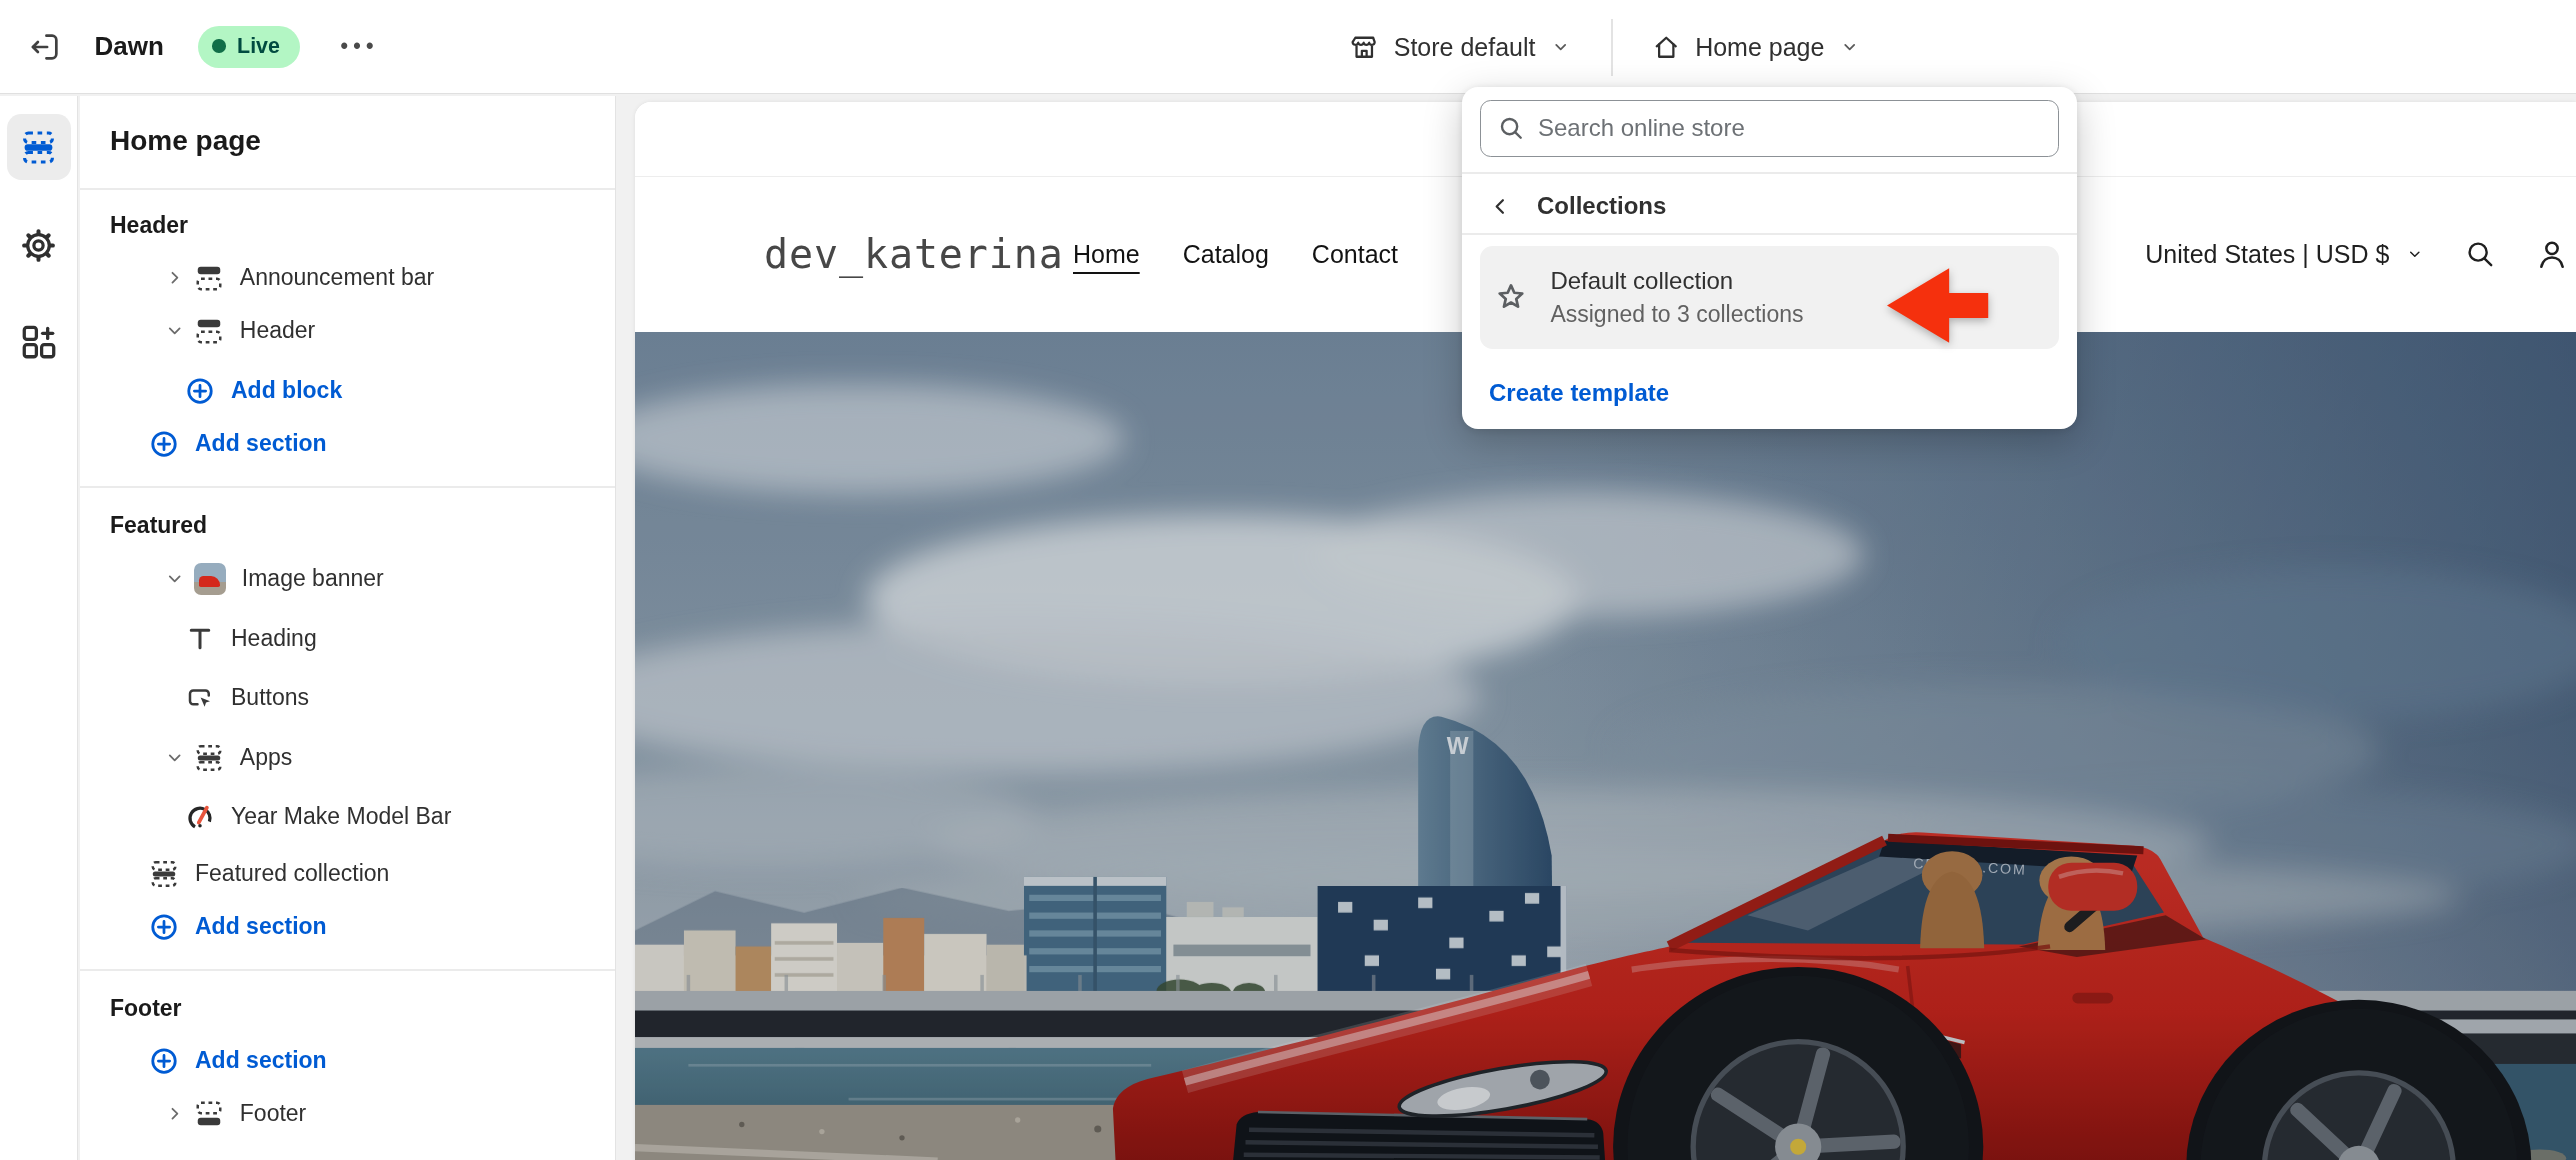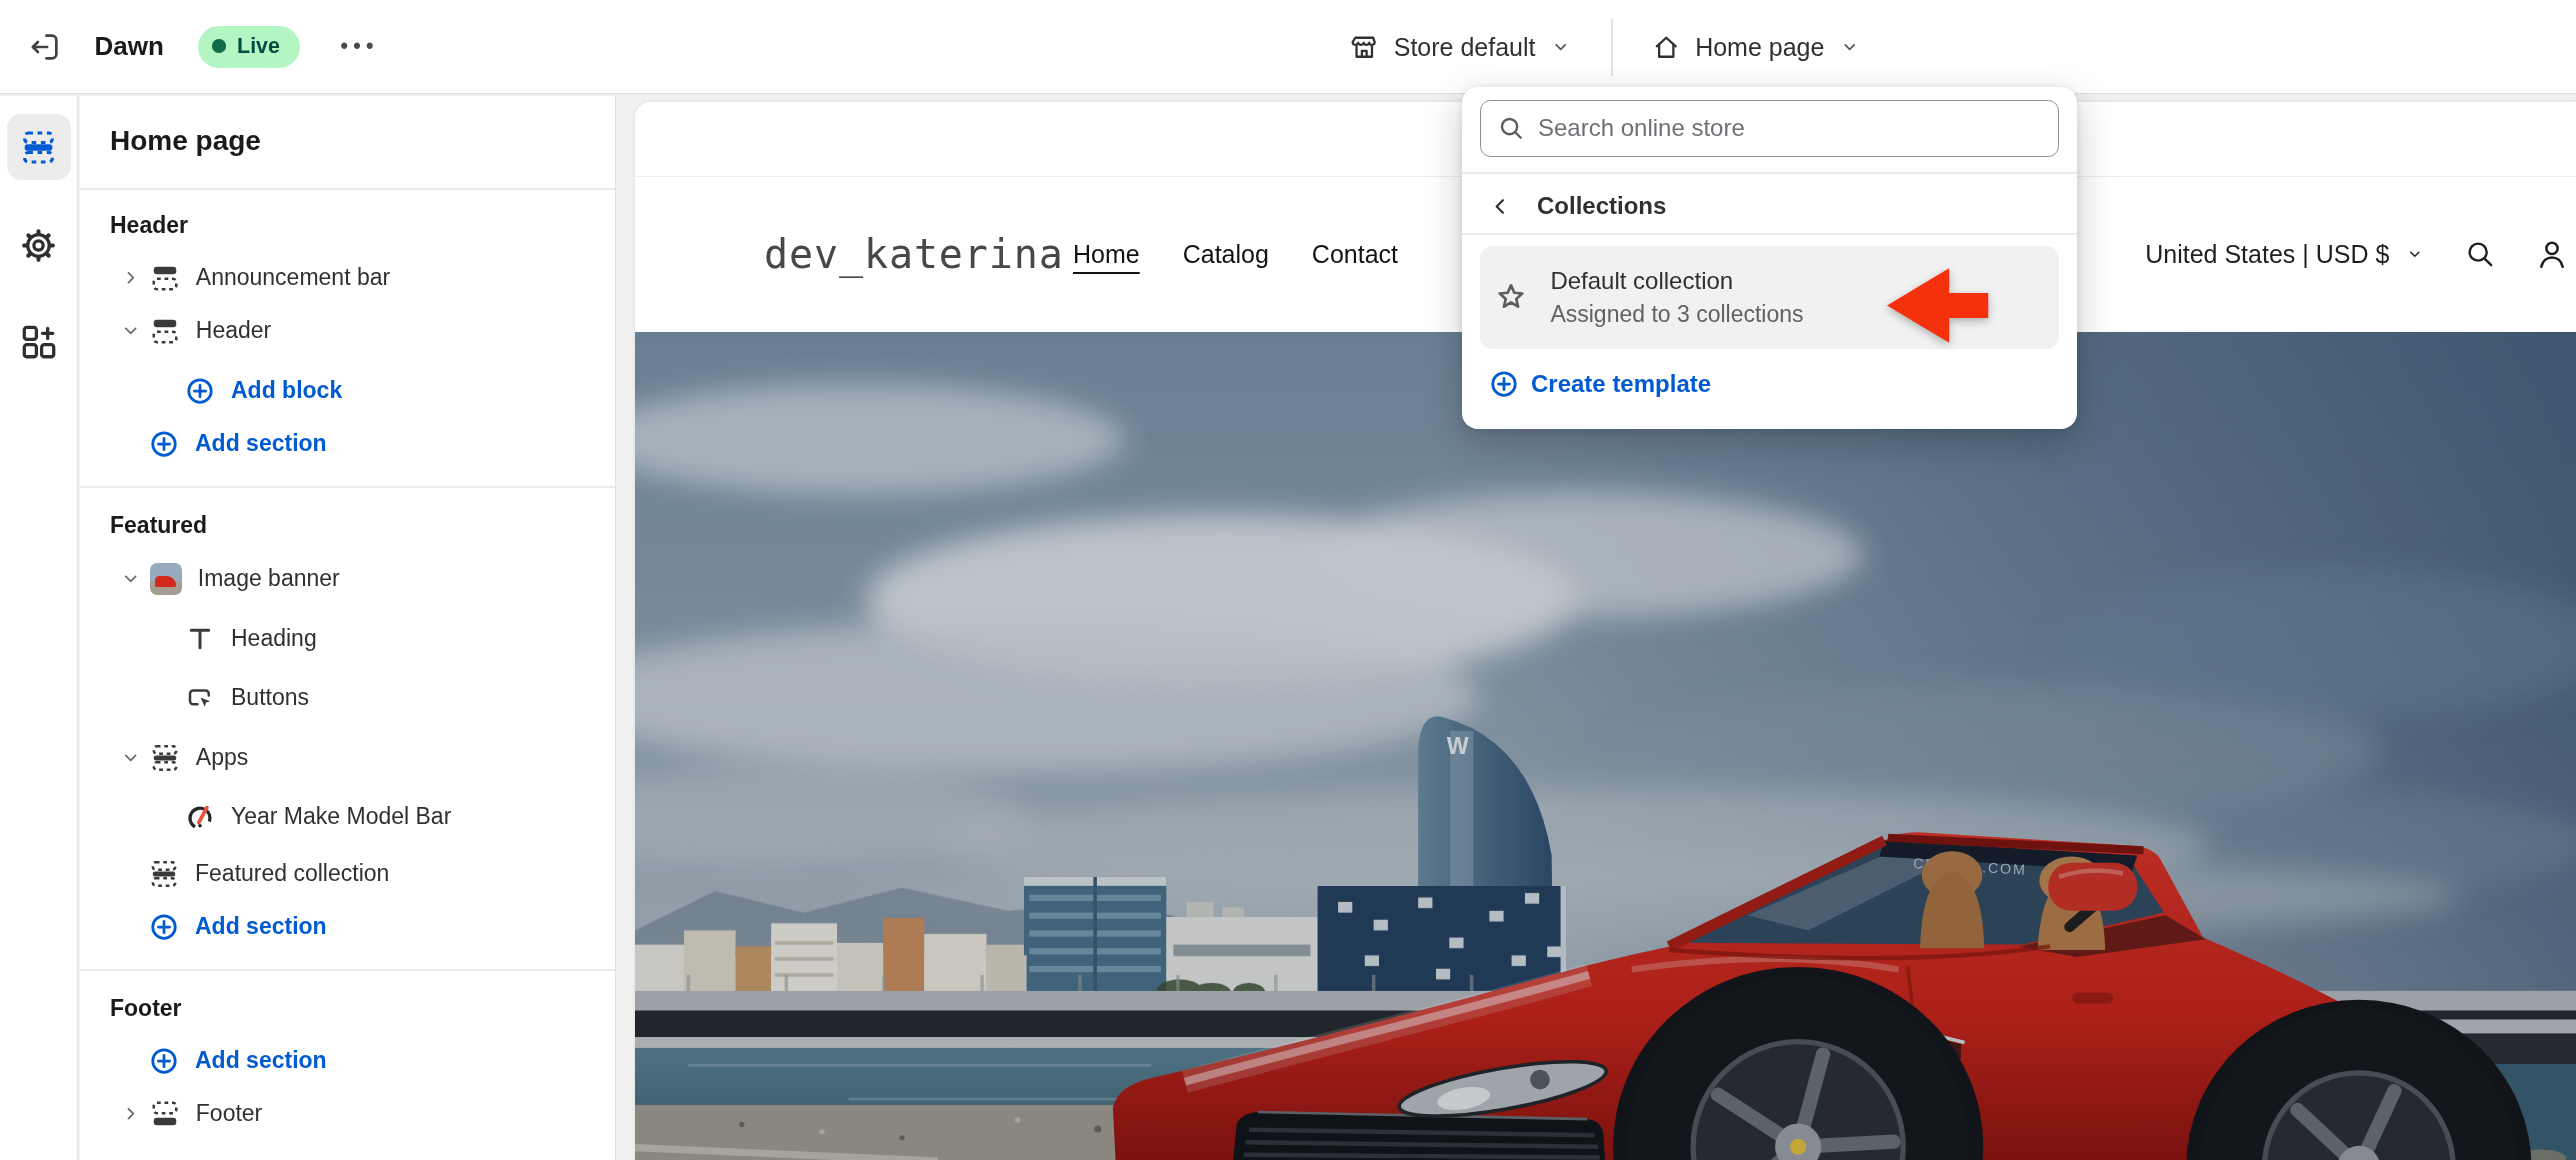--- a/index.html
+++ b/index.html
@@ -51,21 +51,21 @@
   
   .panel {
     position: absolute; left: 80px; top: 96px; bottom: 0; width: 536px;
     background: #fff; border-right: 1.8px solid #e3e3e3; z-index: 20;
   }
   .panel-title { position: absolute; top: 28.5px; left: 30px; font-size: 28px; font-weight: 700; color: #1a1a1a; }
   .pdiv { position: absolute; left: 0; right: 0; height: 1.8px; background: #ebebeb; }
   .group-label { position: absolute; left: 30px; height: 41px; display: flex; align-items: center; font-size: 23px; font-weight: 700; color: #1a1a1a; }
   .trow {
     position: absolute; left: 0; right: 0; height: 55px;
-    display: flex; align-items: center; font-size: 23px; color: #303030; cursor: pointer;
+    display: flex; align-items: center; font-size: 23px; color: #303030; cursor: pointer; padding-left: 44px;
   }
   .trow .chev { width: 28.5px; margin-left: 36px; display: flex; justify-content: center; }
   .trow .ticon { margin-left: 5.3px; display: flex; }
   .trow .tlabel { margin-left: 16px; white-space: nowrap; }
   .trow.nochev { padding-left: 69px; }
   .trow.child { padding-left: 105px; }
   .trow.blue { color: #005bd3; font-weight: 600; }
   .thumb {
     width: 32px; height: 32px; border-radius: 7.1px; position: relative; overflow: hidden;
     background: linear-gradient(#96acbe 0 58%, #a59d90 58% 100%);
@@ -114,22 +114,22 @@
   }
   .pop-item {
     position: absolute; left: 18px; top: 159px; right: 18px; height: 103px;
     background: #f1f1f1; border-radius: 12.5px; display: flex; align-items: center;
     padding-left: 13px; gap: 21.4px; cursor: pointer;
   }
   .pop-item-title { font-size: 24px; color: #303030; }
   .pop-item-sub { font-size: 23px; color: #616161; margin-top: 6.2px; }
   .pop-create {
     position: absolute; left: 27px; top: 274px; height: 46px;
-    display: flex; align-items: center; gap: 12px; color: #005bd3; font-size: 24px; font-weight: 600; cursor: pointer;
-    background: none; border: none; font-family: inherit;
+    display: flex; align-items: center; gap: 18px; color: #005bd3; font-size: 24px; font-weight: 600; cursor: pointer;
+    background: none; border: none; font-family: inherit; flex-direction: column;
   }
   .cursor-arrow { position: absolute; left: 425px; top: 181px; filter: drop-shadow(0 3.6px 4.5px rgba(0,0,0,.28)); }
 </style>
 </head>
 <body>
 
 <header class="topbar">
   <div class="topbar-left">
     <button class="iconbtn">
       <svg width="34" height="34" viewBox="0 0 24 24">

